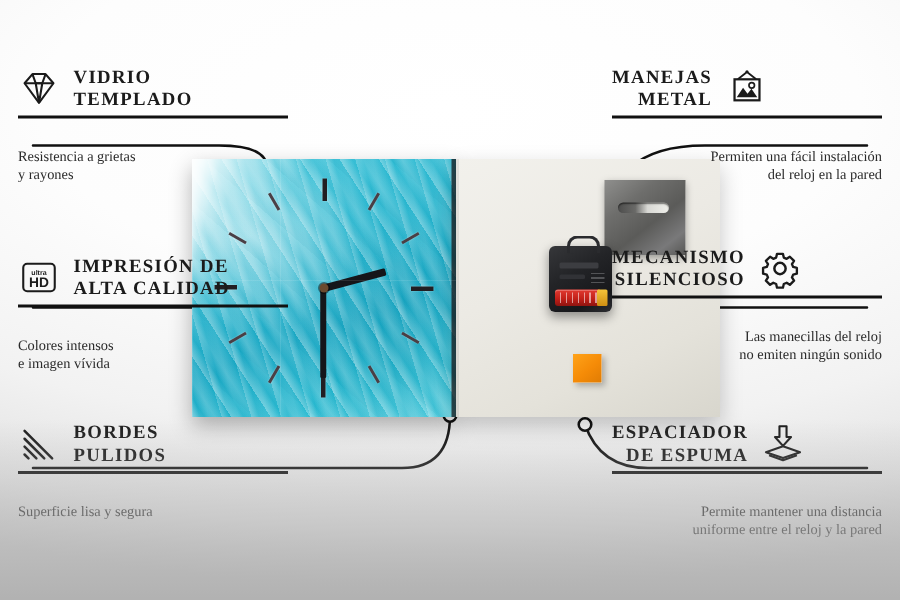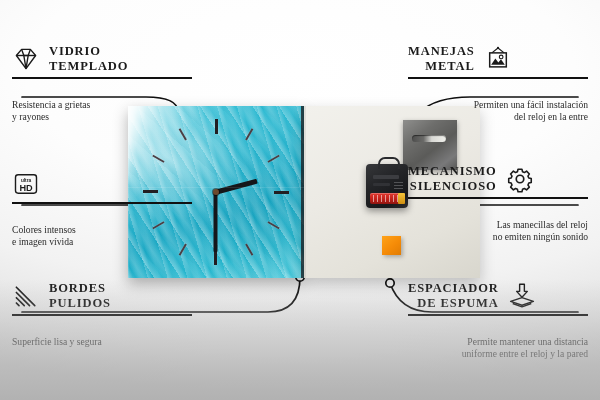--- a/index.html
+++ b/index.html
@@ -243,20 +243,22 @@
 
   <div class="callout left" style="left:12px;top:170px;width:180px;">
     <div class="cal-head">
       <span class="ico">
         <svg viewBox="0 0 32 32">
           <rect x="4" y="5.5" width="24" height="21" rx="3" fill="none" stroke="#1b1b1b" stroke-width="1.6"></rect>
           <text x="16" y="14" font-family="Liberation Sans, sans-serif" font-size="5.4" font-weight="700" fill="#1b1b1b" text-anchor="middle">ultra</text>
           <text x="16" y="23.6" font-family="Liberation Sans, sans-serif" font-size="10.5" font-weight="700" fill="#1b1b1b" text-anchor="middle">HD</text>
         </svg>
       </span>
+      <span class="cal-title">IMPRESIÓN DE
+ALTA CALIDAD</span>
     </div>
     <div class="rule" style="width:180px;"></div>
     <div class="cal-sub">Colores intensos
 e imagen vívida</div>
   </div>
 
   <div class="callout left" style="left:12px;top:281px;width:180px;">
     <div class="cal-head">
       <span class="ico">
         <svg viewBox="0 0 32 32">
@@ -284,21 +286,21 @@
           <path d="M16,3.5 L9,9 M16,3.5 L23,9" fill="none" stroke="#1b1b1b" stroke-width="1.4"></path>
           <circle cx="16" cy="3.2" r="1.2" fill="#1b1b1b"></circle>
           <rect x="6.5" y="9" width="19" height="16" fill="none" stroke="#1b1b1b" stroke-width="1.7"></rect>
           <path d="M8.2,22.6 L13,15.5 L16.4,20 L19.4,16.2 L23.8,22.6 Z" fill="#1b1b1b"></path>
           <circle cx="19.6" cy="13.6" r="2.1" fill="none" stroke="#1b1b1b" stroke-width="1.3"></circle>
         </svg>
       </span>
     </div>
     <div class="rule" style="width:180px;"></div>
     <div class="cal-sub">Permiten una fácil instalación
-del reloj en la entre</div>
+del reloj en la pared</div>
   </div>
 
   <div class="callout right" style="left:408px;top:164px;width:180px;">
     <div class="cal-head">
       <span class="cal-title">MECANISMO
 SILENCIOSO</span>
       <span class="ico">
         <svg viewBox="0 0 32 32">
           <path fill="none" stroke="#1b1b1b" stroke-width="1.9" stroke-linejoin="round" d="M13.6,4.4 h4.8 l.7,3.0 2.3,1.0 2.6,-1.7 3.4,3.4 -1.7,2.6 1.0,2.3 3.0,.7 v4.8 l-3.0,.7 -1.0,2.3 1.7,2.6 -3.4,3.4 -2.6,-1.7 -2.3,1.0 -.7,3.0 h-4.8 l-.7,-3.0 -2.3,-1.0 -2.6,1.7 -3.4,-3.4 1.7,-2.6 -1.0,-2.3 -3.0,-.7 v-4.8 l3.0,-.7 1.0,-2.3 -1.7,-2.6 3.4,-3.4 2.6,1.7 2.3,-1.0 Z" transform="translate(0,-0.6) scale(0.94) translate(1,1.4)"></path>
           <circle cx="16" cy="16" r="4.3" fill="none" stroke="#1b1b1b" stroke-width="1.9"></circle>

